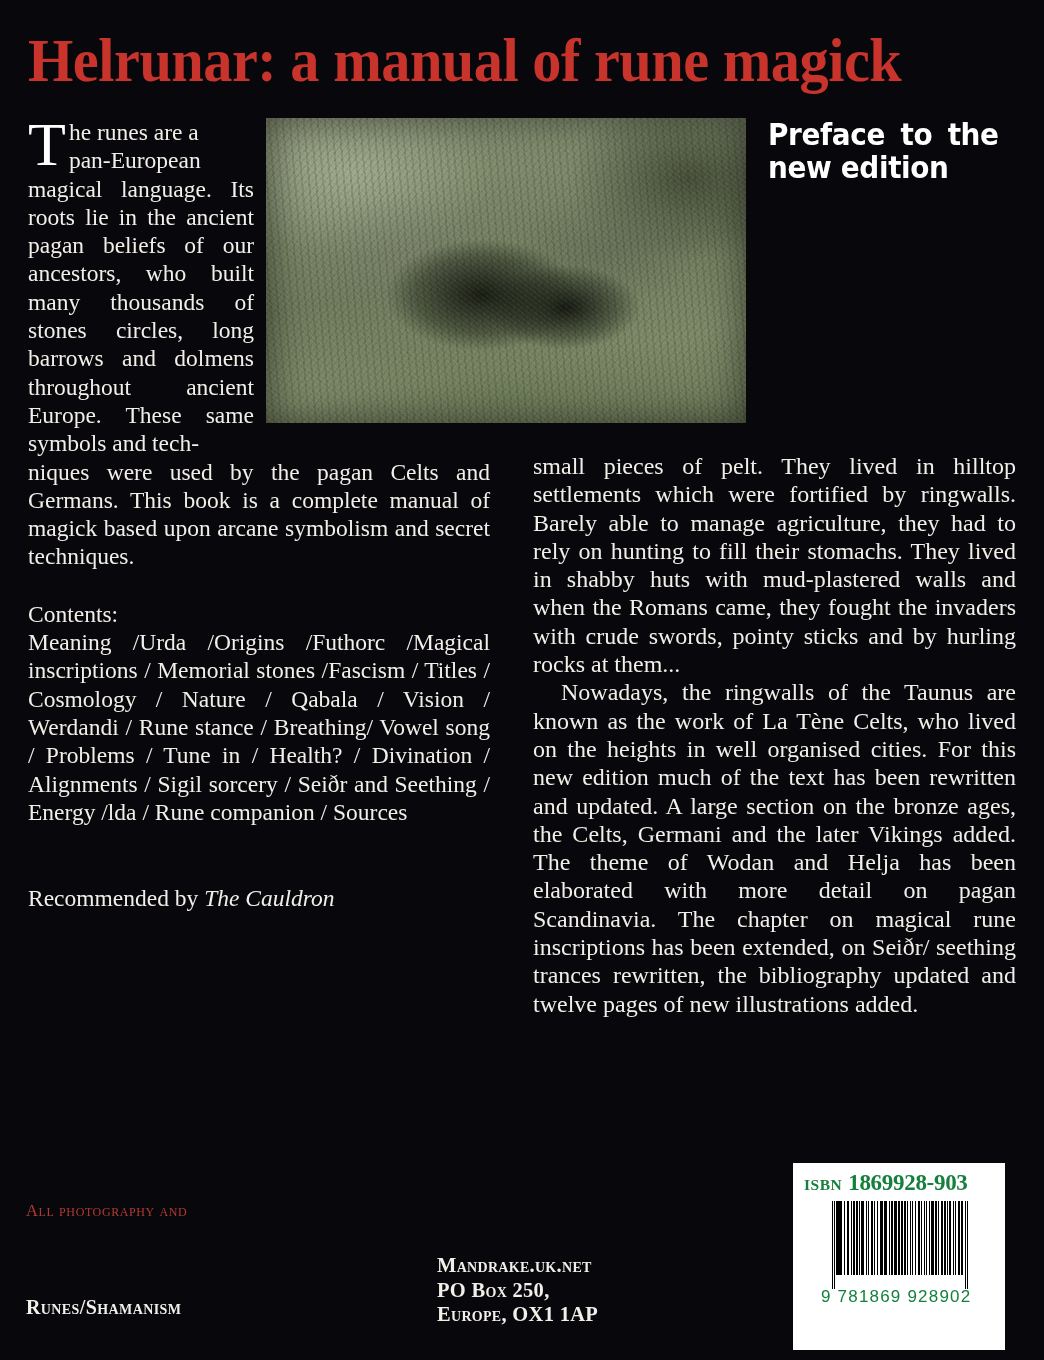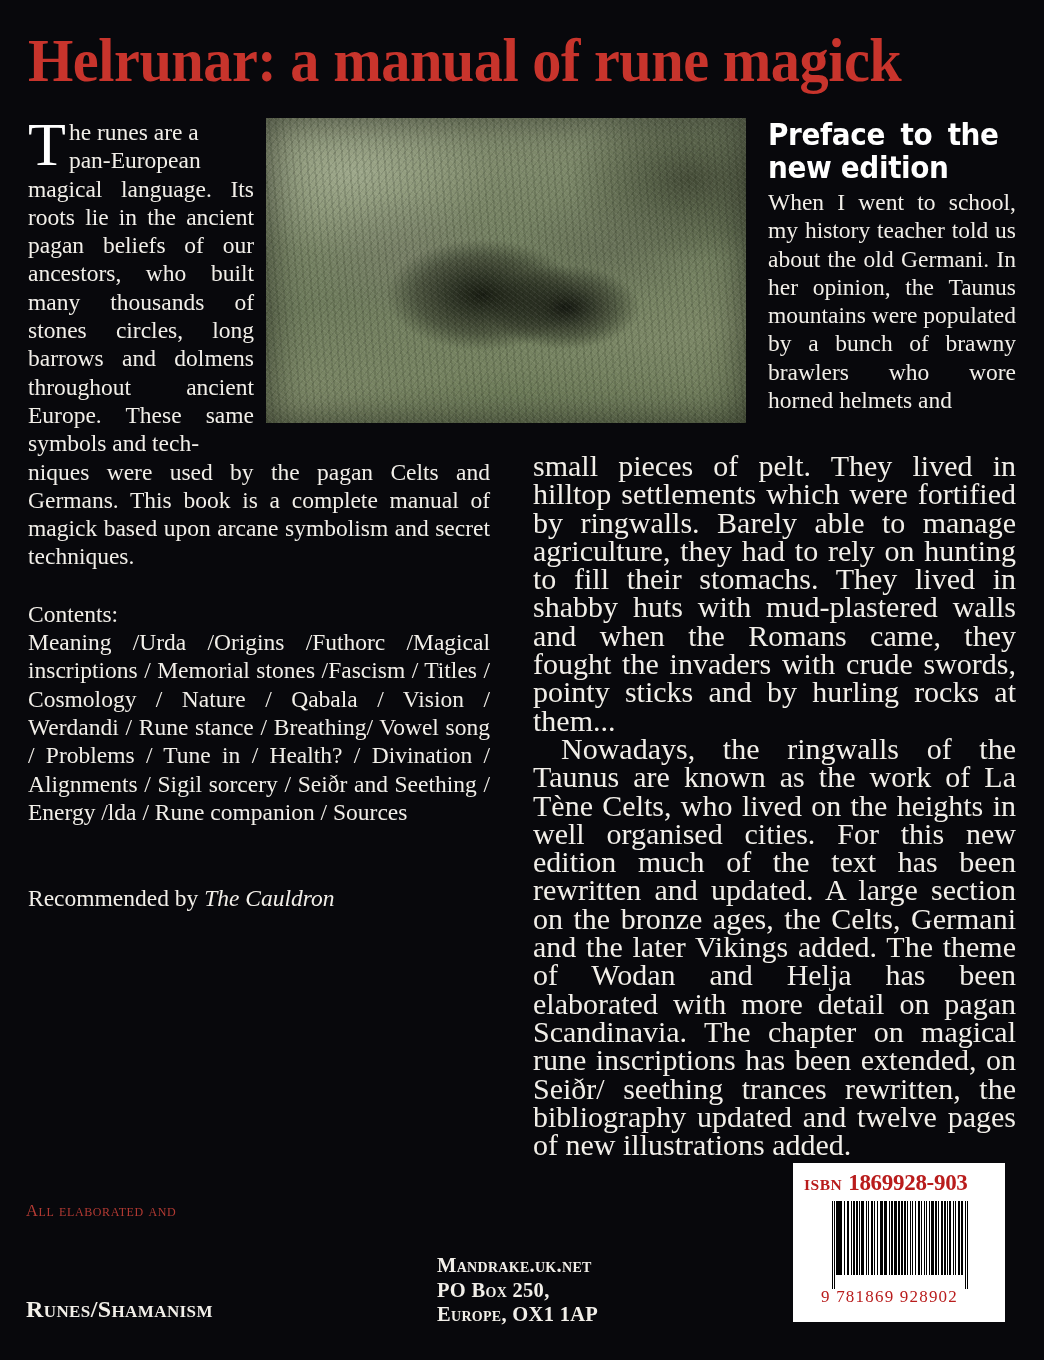--- a/index.html
+++ b/index.html
@@ -120,21 +120,21 @@
   }
   #right-col p { margin: 0; }
 
   
   #right-cont {
     position: absolute;
     left: 533px;
     top: 452px;
     width: 483px;
     color: #f2efe9;
-    font-size: 30px;
+    font-size: 24px;
     line-height: 28.3px;
     text-align: justify;
   }
   #right-cont p { margin: 0; }
   .indent { text-indent: 28px; }
 
   
   .credit {
     position: absolute;
     color: #b33a33;
@@ -143,21 +143,21 @@
     font-variant: small-caps;
     letter-spacing: 0.6px;
   }
   #credit-photo { left: 26px; top: 1198px; width: 300px; }
 
   #category {
     position: absolute;
     left: 26px;
     top: 1296px;
     color: #f2efe9;
-    font-size: 24px;
+    font-size: 20px;
     font-weight: bold;
     font-variant: small-caps;
     letter-spacing: 0.4px;
   }
 
   #publisher {
     position: absolute;
     left: 437px;
     top: 1253px;
     color: #f2efe9;
@@ -168,23 +168,23 @@
     letter-spacing: 0.3px;
   }
   #publisher div { white-space: nowrap; }
 
   
   #barcode-box {
     position: absolute;
     left: 793px;
     top: 1163px;
     width: 212px;
-    height: 159px;
+    height: 187px;
     background: #ffffff;
-    color: #b91c1c;
+    color: #15803d;
   }
   #isbn-line {
     position: absolute;
     left: 11px;
     top: 7px;
     white-space: nowrap;
   }
   #isbn-label {
     font-size: 15.5px;
     font-weight: bold;
@@ -208,21 +208,21 @@
   }
   #bars span { display: block; height: 100%; background: #000; }
   #bars span.tall { height: 100%; }
   #bars span.short { height: 84%; }
   #bars span.sp { background: transparent; }
   #barcode-digits {
     position: absolute;
     left: 28px;
     top: 124px;
     width: 156px;
-    font-family: Liberation Serif, serif;
+    font-family: Liberation Sans, sans-serif;
     font-size: 17px;
     letter-spacing: 1.2px;
     white-space: nowrap;
   }
 </style>
 </head>
 <body>
 
 <div id="cover">
 
@@ -247,30 +247,29 @@
     <div class="gap-md"></div>
 
 
     <div class="gap-md"></div>
 
     <p><span>Recommended by </span><em>The Cauldron</em></p>
   </div>
 
   <div id="right-col">
     <h2 id="preface-heading">Preface to the new edition</h2>
-    <p>When I went to school, my history teacher told us about the old Germani. In her opinion, the Taunus mountains were populated by a bunch of brawny brawlers who wore horned helmets and</p>
   </div>
 
   <div id="right-cont">
     <p>small pieces of pelt. They lived in hilltop settlements which were fortified by ringwalls. Barely able to manage agriculture, they had to rely on hunting to fill their stomachs. They lived in shabby huts with mud-plastered walls and when the Romans came, they fought the invaders with crude swords, pointy sticks and by hurling rocks at them...</p>
     <p class="indent">Nowadays, the ringwalls of the Taunus are known as the work of La Tène Celts, who lived on the heights in well organised cities. For this new edition much of the text has been rewritten and updated. A large section on the bronze ages, the Celts, Germani and the later Vikings added. The theme of Wodan and Helja has been elaborated with more detail on pagan Scandinavia. The chapter on magical rune inscriptions has been extended, on Seiðr/ seething trances rewritten, the bibliography updated and twelve pages of new illustrations added.</p>
   </div>
 
   <div class="credit" id="credit-photo">
-    <div>All elaborated and</div>
+    <div>All photography and</div>
   </div>
 
   <div id="category">Runes/Shamanism</div>
 
   <div id="publisher">
     <div>Mandrake.uk.net</div>
     <div>PO Box 250,</div>
     <div>Europe, OX1 1AP</div>
   </div>
 

